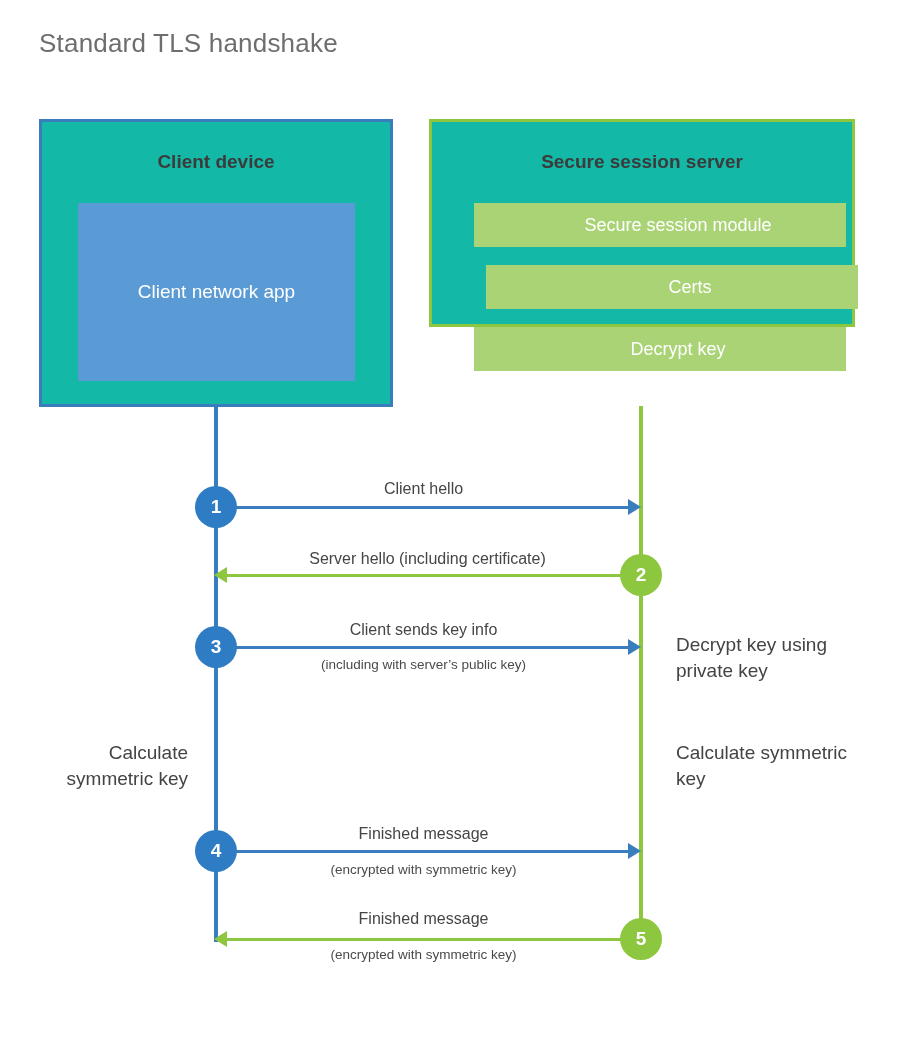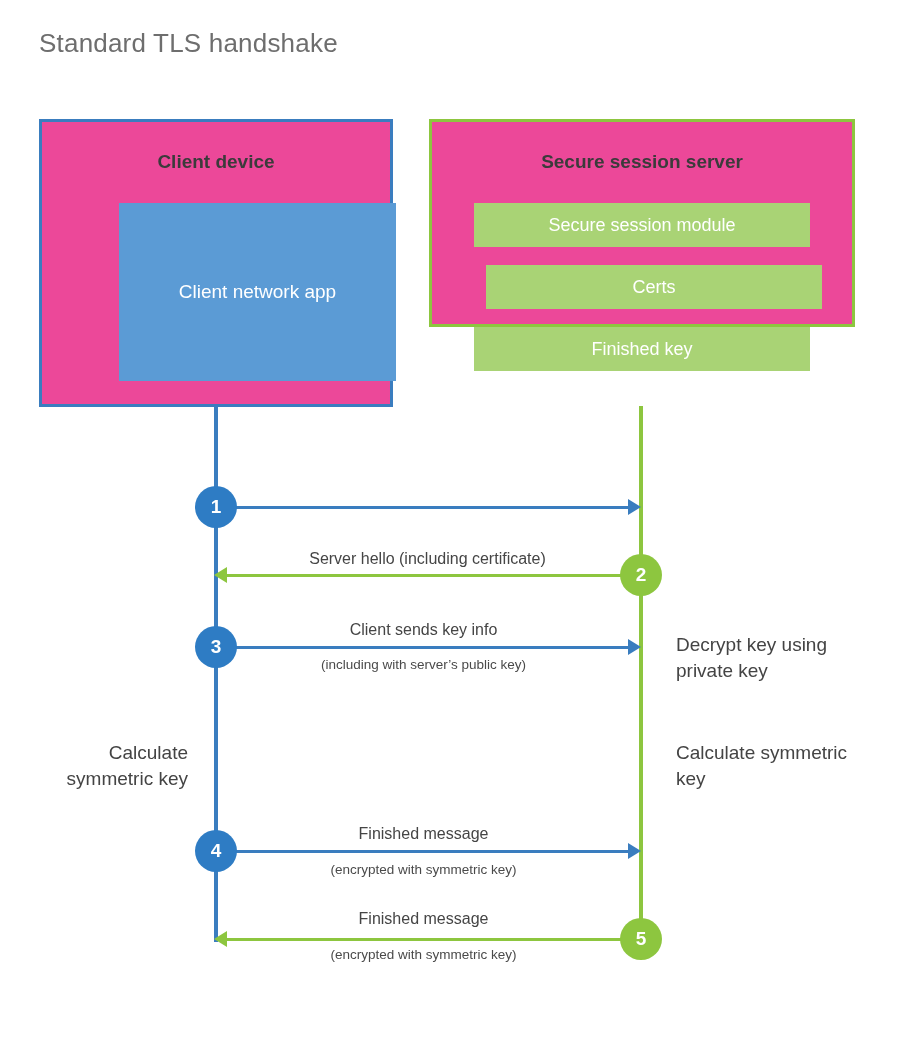--- a/index.html
+++ b/index.html
@@ -27,21 +27,21 @@
     font-size: 26px;
     font-weight: 300;
     color: #6e6e6e;
     letter-spacing: 0.2px;
     white-space: nowrap;
   }
 
   
   .party-box {
     position: absolute;
-    background: #ec4899;
+    background: #14b8a6;
     box-sizing: border-box;
   }
   #client-box {
     left: 39px;
     top: 119px;
     width: 354px;
     height: 288px;
     border: 3px solid #3A7DBF;
   }
   #server-box {
@@ -73,35 +73,35 @@
     color: #ffffff;
     font-size: 19px;
     font-weight: 300;
     display: flex;
     align-items: center;
     justify-content: center;
     text-align: center;
     line-height: 1.35;
     padding: 0 12px;
     box-sizing: border-box;
-    margin-left: 41px;
   }
   .server-module-block {
     position: absolute;
     left: 42px;
     width: 336px;
     height: 44px;
     background: #A9D375;
     color: #ffffff;
     font-size: 18px;
     font-weight: 300;
     display: flex;
     align-items: center;
     justify-content: center;
     text-align: center;
+    padding-left: 36px;
   }
   #server-block-0 { top: 81px; }
   #server-block-1 { top: 143px; margin-left: 12px; }
   #server-block-2 { top: 205px; }
 
   
   .lifeline {
     position: absolute;
     width: 4px;
   }
@@ -189,28 +189,29 @@
 
   <div class="party-box" id="client-box">
     <div class="party-title">Client device</div>
     <div class="client-app-block">Client network app</div>
   </div>
 
   <div class="party-box" id="server-box">
     <div class="party-title">Secure session server</div>
     <div class="server-module-block" id="server-block-0">Secure session module</div>
     <div class="server-module-block" id="server-block-1">Certs</div>
-    <div class="server-module-block" id="server-block-2">Finished key</div>
+    <div class="server-module-block" id="server-block-2">Decrypt key</div>
   </div>
 
   <div class="lifeline" id="client-lifeline"></div>
   <div class="lifeline" id="server-lifeline"></div>
 
   <div class="arrow-line" style="left:216px; top:506px; width:415px; background:#3A7DBF;"></div>
   <div class="arrow-head right" style="left:628px; top:499px; color:#3A7DBF;"></div>
+  <div class="msg-label" style="left:216px; top:480px; width:415px;">Client hello</div>
   <div class="step-circle client" id="step-circle-1">1</div>
 
   <div class="arrow-line" style="left:227px; top:574px; width:414px; background:#8DC63F;"></div>
   <div class="arrow-head left" style="left:214px; top:567px; color:#8DC63F;"></div>
   <div class="msg-label" style="left:220px; top:550px; width:415px;">Server hello (including certificate)</div>
   <div class="step-circle server" id="step-circle-2">2</div>
 
   <div class="arrow-line" style="left:216px; top:646px; width:415px; background:#3A7DBF;"></div>
   <div class="arrow-head right" style="left:628px; top:639px; color:#3A7DBF;"></div>
   <div class="msg-label" style="left:216px; top:621px; width:415px;">Client sends key info</div>

